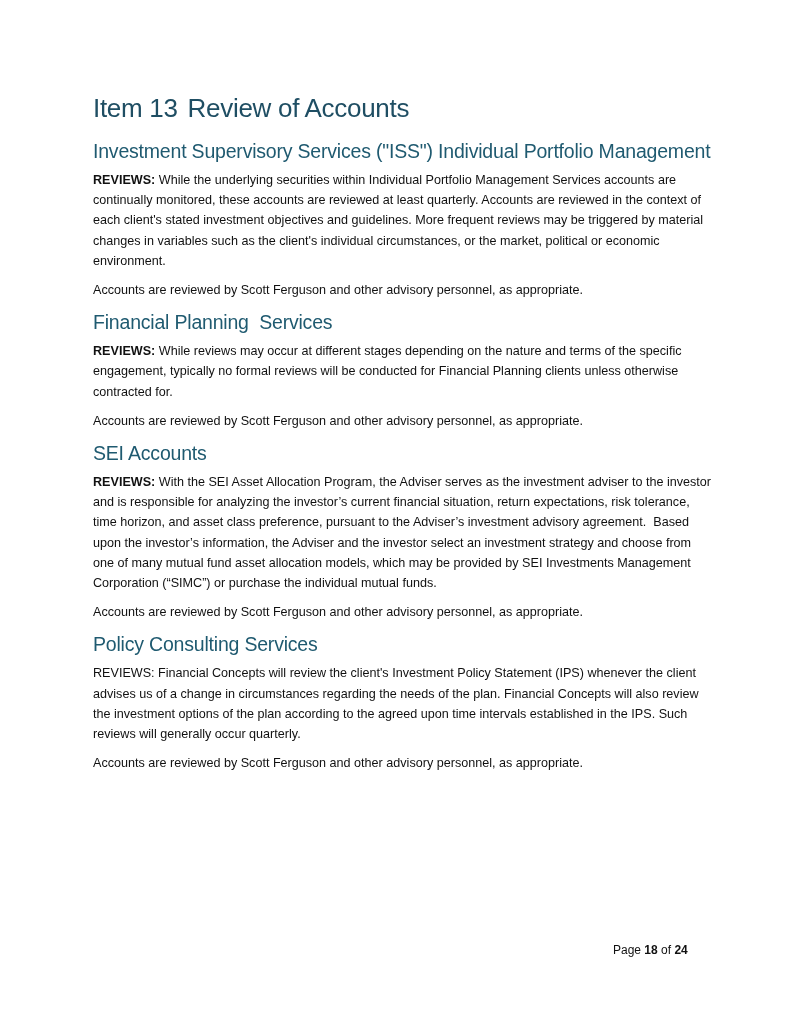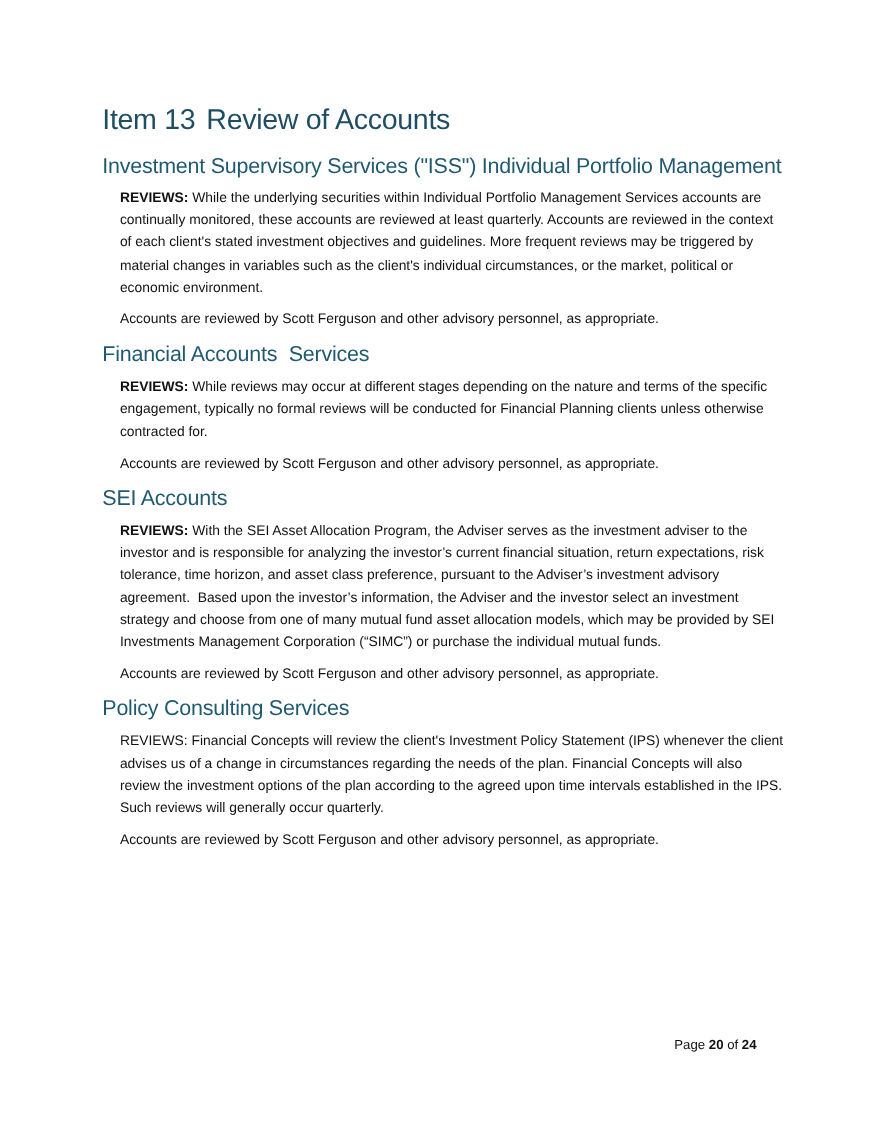--- a/index.html
+++ b/index.html
@@ -26,21 +26,21 @@
     h2.section-title {
       margin: 0 0 6px 0;
       font-family: "Liberation Sans", sans-serif;
       font-weight: normal;
       font-size: 19.5px;
       line-height: 26px;
       color: #1f5a70;
       letter-spacing: -0.2px;
     }
     p.para {
-      margin: 0 0 9px 16px;
+      margin: 0 0 9px 0;
       font-family: "Liberation Sans", sans-serif;
       font-size: 12.6px;
       line-height: 20.2px;
       color: #111111;
     }
     p.para b { font-weight: bold; }
     .sec { margin-bottom: 0; }
     .sec + .sec { margin-top: 4px; }
     .footer {
       position: absolute; left: 613px; top: 943px;
@@ -57,33 +57,33 @@
 
     <h1 class="item-title"><span class="num">Item 13</span><span>Review of Accounts</span></h1>
 
     <div class="sec">
       <h2 class="section-title">Investment Supervisory Services ("ISS") Individual Portfolio Management</h2>
       <p class="para"><b>REVIEWS:</b><span> While the underlying securities within Individual Portfolio Management Services accounts are continually monitored, these accounts are reviewed at least quarterly. Accounts are reviewed in the context of each client's stated investment objectives and guidelines. More frequent reviews may be triggered by material changes in variables such as the client's individual circumstances, or the market, political or economic environment.</span></p>
       <p class="para"><span>Accounts are reviewed by Scott Ferguson and other advisory personnel, as appropriate.</span></p>
     </div>
 
     <div class="sec">
-      <h2 class="section-title" style="white-space:pre;">Financial Accounts  Services</h2>
+      <h2 class="section-title" style="white-space:pre;">Financial Planning  Services</h2>
       <p class="para"><b>REVIEWS:</b><span> While reviews may occur at different stages depending on the nature and terms of the specific engagement, typically no formal reviews will be conducted for Financial Planning clients unless otherwise contracted for.</span></p>
       <p class="para"><span>Accounts are reviewed by Scott Ferguson and other advisory personnel, as appropriate.</span></p>
     </div>
 
     <div class="sec">
       <h2 class="section-title">SEI Accounts</h2>
       <p class="para"><b>REVIEWS:</b><span style="white-space:pre-wrap;"> With the SEI Asset Allocation Program, the Adviser serves as the investment adviser to the investor and is responsible for analyzing the investor’s current financial situation, return expectations, risk tolerance, time horizon, and asset class preference, pursuant to the Adviser’s investment advisory agreement.  Based upon the investor’s information, the Adviser and the investor select an investment strategy and choose from one of many mutual fund asset allocation models, which may be provided by SEI Investments Management Corporation (“SIMC”) or purchase the individual mutual funds.</span></p>
       <p class="para"><span>Accounts are reviewed by Scott Ferguson and other advisory personnel, as appropriate.</span></p>
     </div>
 
     <div class="sec">
       <h2 class="section-title">Policy Consulting Services</h2>
       <p class="para"><span>REVIEWS: Financial Concepts will review the client's Investment Policy Statement (IPS) whenever the client advises us of a change in circumstances regarding the needs of the plan. Financial Concepts will also review the investment options of the plan according to the agreed upon time intervals established in the IPS. Such reviews will generally occur quarterly.</span></p>
       <p class="para"><span>Accounts are reviewed by Scott Ferguson and other advisory personnel, as appropriate.</span></p>
     </div>
 
   </div>
 
-  <div class="footer"><span style="white-space:pre;">Page </span><b>20</b><span style="white-space:pre;text-align:right;"> of </span><b>24</b></div>
+  <div class="footer"><span style="white-space:pre;">Page </span><b>18</b><span style="white-space:pre;text-align:right;"> of </span><b>24</b></div>
 </div>
 
 </body></html>

